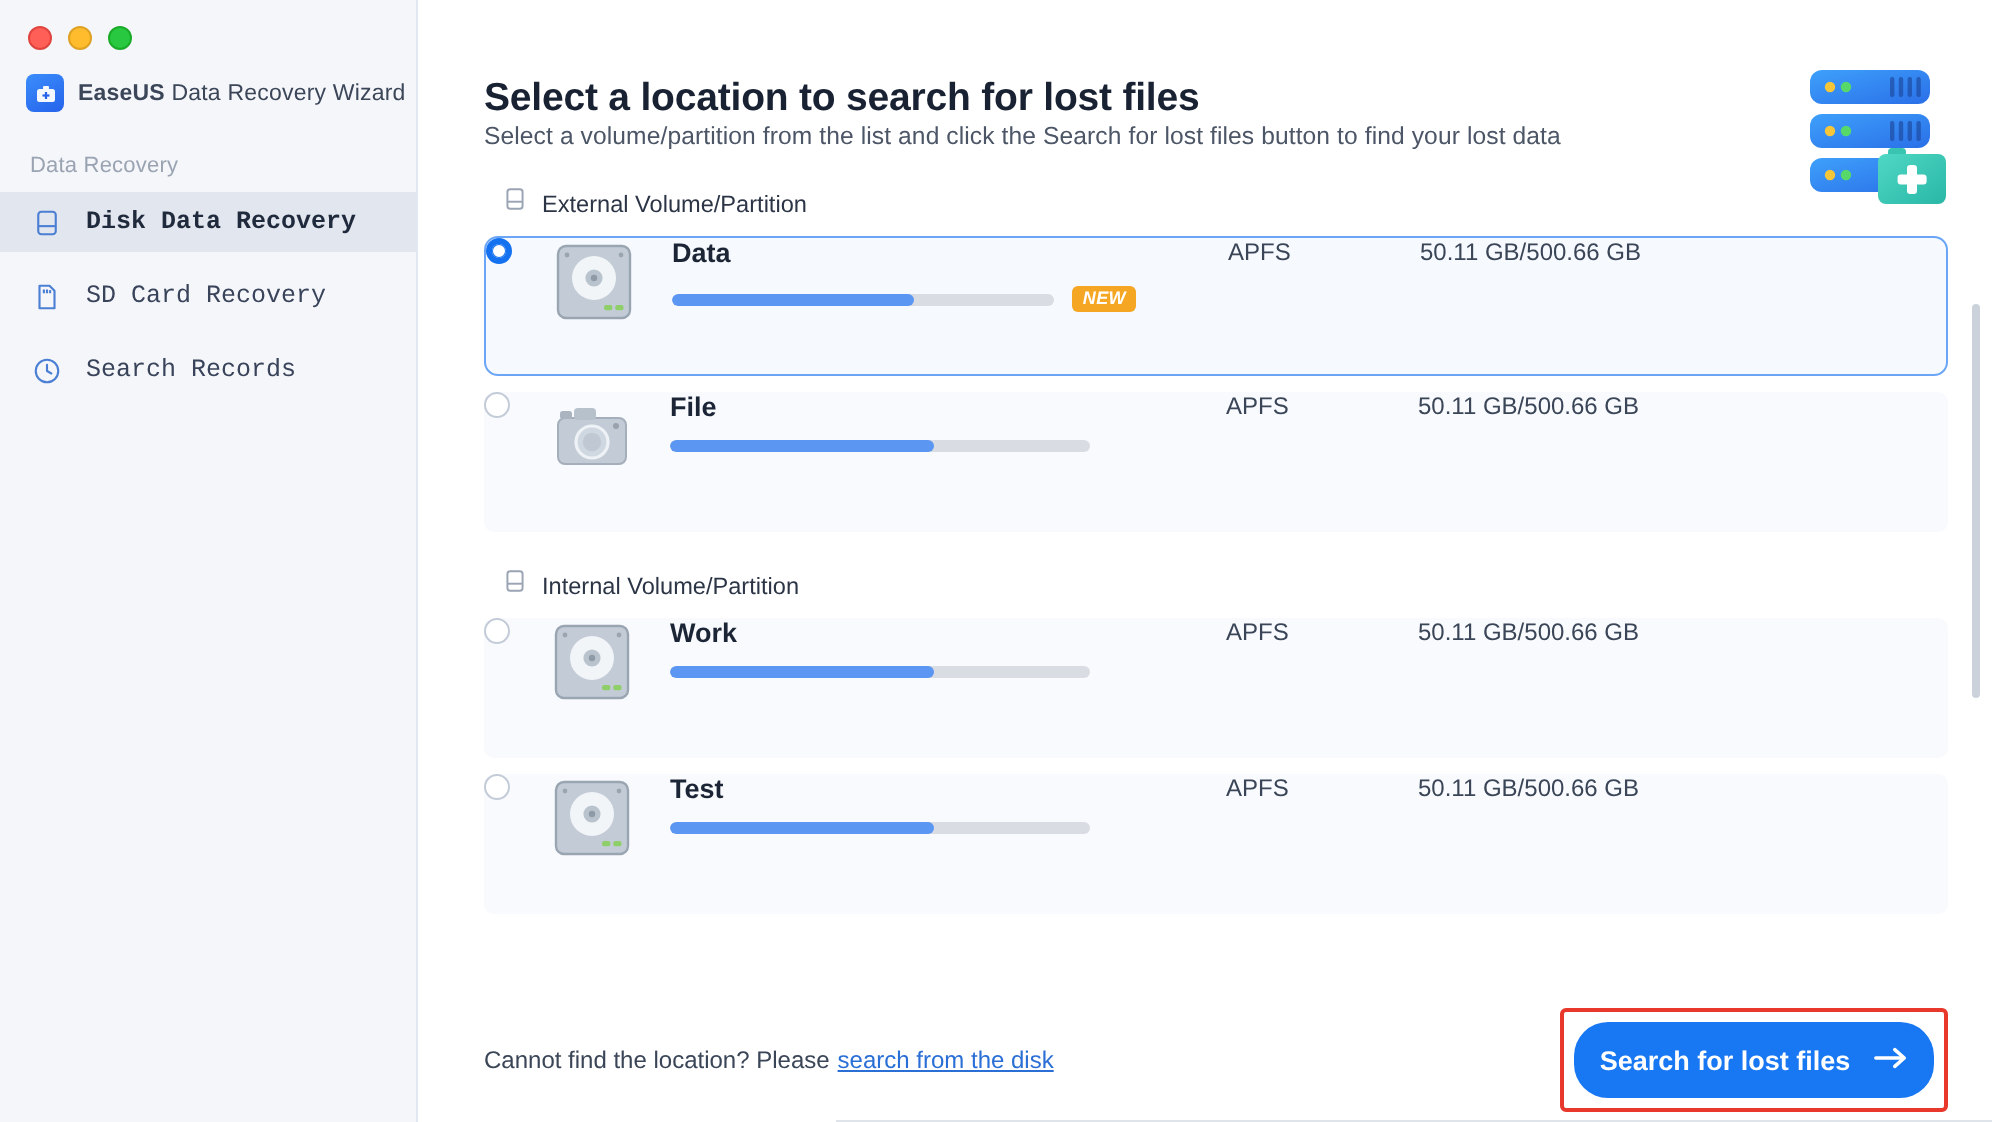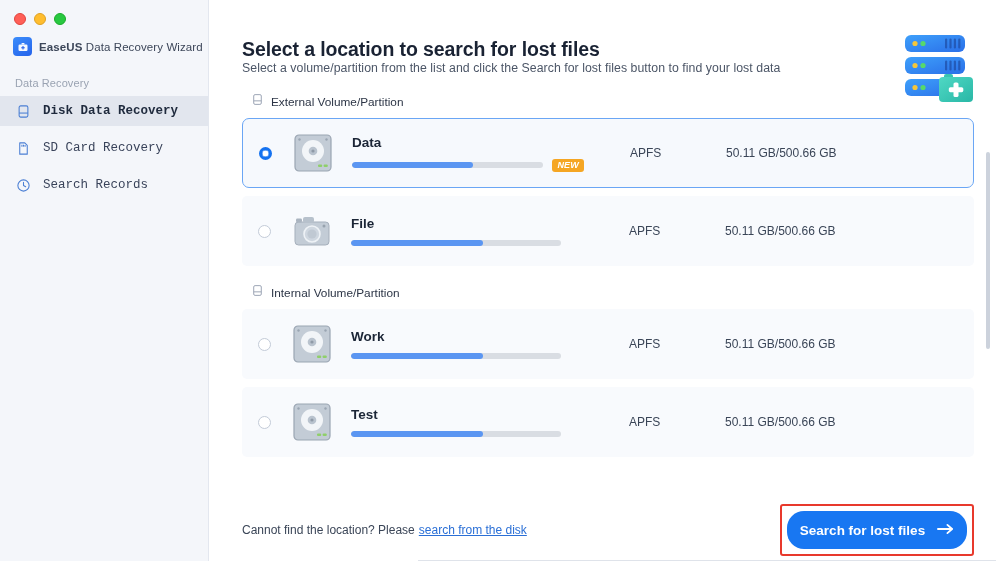--- a/index.html
+++ b/index.html
@@ -140,25 +140,23 @@
     gap: 7px;
     font-size: 11.8px;
     color: #2c3546;
     margin: 0 0 9px 9px;
   }
   .group-head.second { margin-top: 18px; }
 
   .vol-row {
     position: relative;
     display: flex;
-    align-items: center;
     height: 70px;
     background: #f6f9fd;
     border-radius: 5px;
-    padding-left: 16px;
     margin-bottom: 8px;
   }
   .vol-row.selected {
     background: #f6f9fd;
     border: 1.6px solid #6aa6f5;
     border-radius: 7px;
     height: 70px;
   }
   .vol-row.plain { background: #f8fafd; }
 

